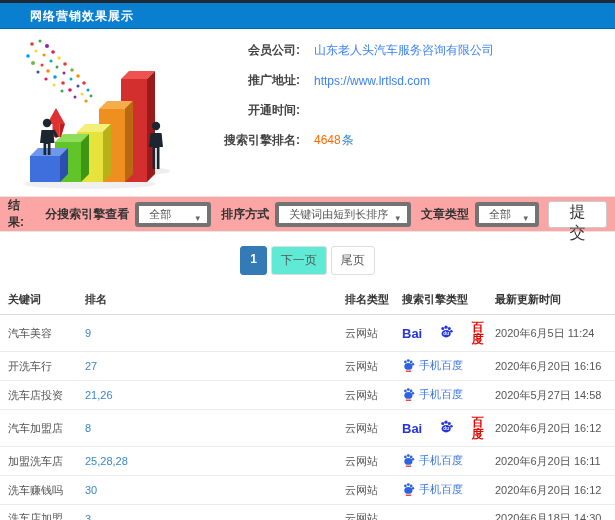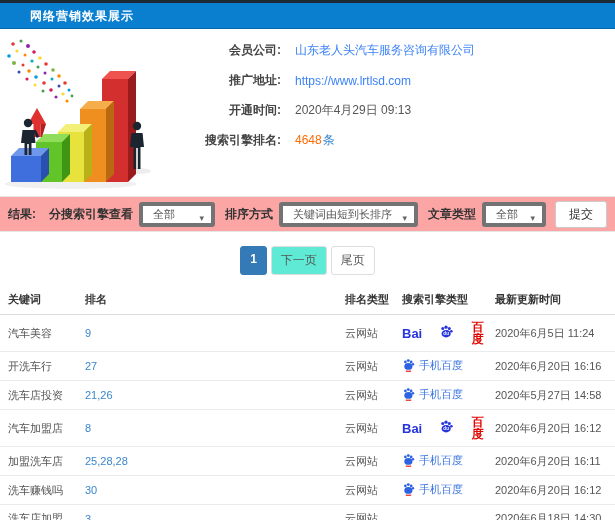--- a/index.html
+++ b/index.html
@@ -13,21 +13,21 @@
   
   .app-header {
     height:29px; background:#0a7fd0;
     border-top:3px solid #1e2a33;
     box-shadow: inset 0 -1px 0 #0668ad;
     display:flex; align-items:center; padding:0 30px;
   }
   .app-title { color:#fff; font-size:12px; font-weight:bold; letter-spacing:1px; }
 
   
-  .info-section { display:flex; height:167px; padding:5px 8px 0 1px; }
+  .info-section { display:flex; height:167px; padding:5px 8px 0 20px; }
   .chart-art { width:176px; height:158px; flex:none; }
   .info-fields { margin-left:4px; padding-top:8px; font-size:12px; }
   .info-row { display:flex; align-items:center; margin-bottom:13px; }
   .info-label { width:100px; text-align:right; font-weight:bold; color:#444; flex:none; }
   .info-value { margin-left:14px; color:#555; }
   .link { color:#3b82f6; text-decoration:none; cursor:pointer; }
   .rank-count { color:#ff6a00; }
   .rank-unit { color:#3a87cd; margin-left:1px; }
 
   
@@ -43,21 +43,21 @@
     position:relative; background:#fff; border:4px solid #737373; border-radius:3px;
     height:25px; display:inline-flex; align-items:center;
     padding:0 22px 0 10px; font-size:11px; color:#555; cursor:pointer; white-space:nowrap;
   }
   .select-box .caret { position:absolute; right:7px; top:7px; font-size:9px; color:#666; }
   .sb-engine { min-width:76px; }
   .sb-sort   { min-width:124px; }
   .sb-article{ min-width:64px; }
   .submit-btn {
     margin-left:9px; background:#fff; border:1px solid #ccc; border-radius:3px;
-    height:27px; padding:0 13px; font-size:12px; color:#333; cursor:pointer;
+    height:27px; padding:0 13px; font-size:16px; color:#333; cursor:pointer;
     font-family:"Liberation Sans",sans-serif;
   }
 
   
   .pagination { display:flex; justify-content:center; gap:4px; padding:14px 0 10px; }
   .page-item {
     min-width:26px; text-align:center; padding:5px 9px;
     border:1px solid #ddd; border-radius:3px; font-size:12px; color:#555;
     background:#fff; cursor:pointer;
   }
@@ -183,21 +183,20 @@
       <div class="info-row">
         <span class="info-label">会员公司:</span>
         <span class="info-value link">山东老人头汽车服务咨询有限公司</span>
       </div>
       <div class="info-row">
         <span class="info-label">推广地址:</span>
         <span class="info-value link">https://www.lrtlsd.com</span>
       </div>
       <div class="info-row">
         <span class="info-label">开通时间:</span>
-        <span class="info-value">2020年4月29日 09:13</span>
       </div>
       <div class="info-row">
         <span class="info-label">搜索引擎排名:</span>
         <span class="info-value"><span class="rank-count">4648</span><span class="rank-unit">条</span></span>
       </div>
     </div>
   </div>
 
   <div class="filter-bar">
     <span class="result-label">结果:</span>

